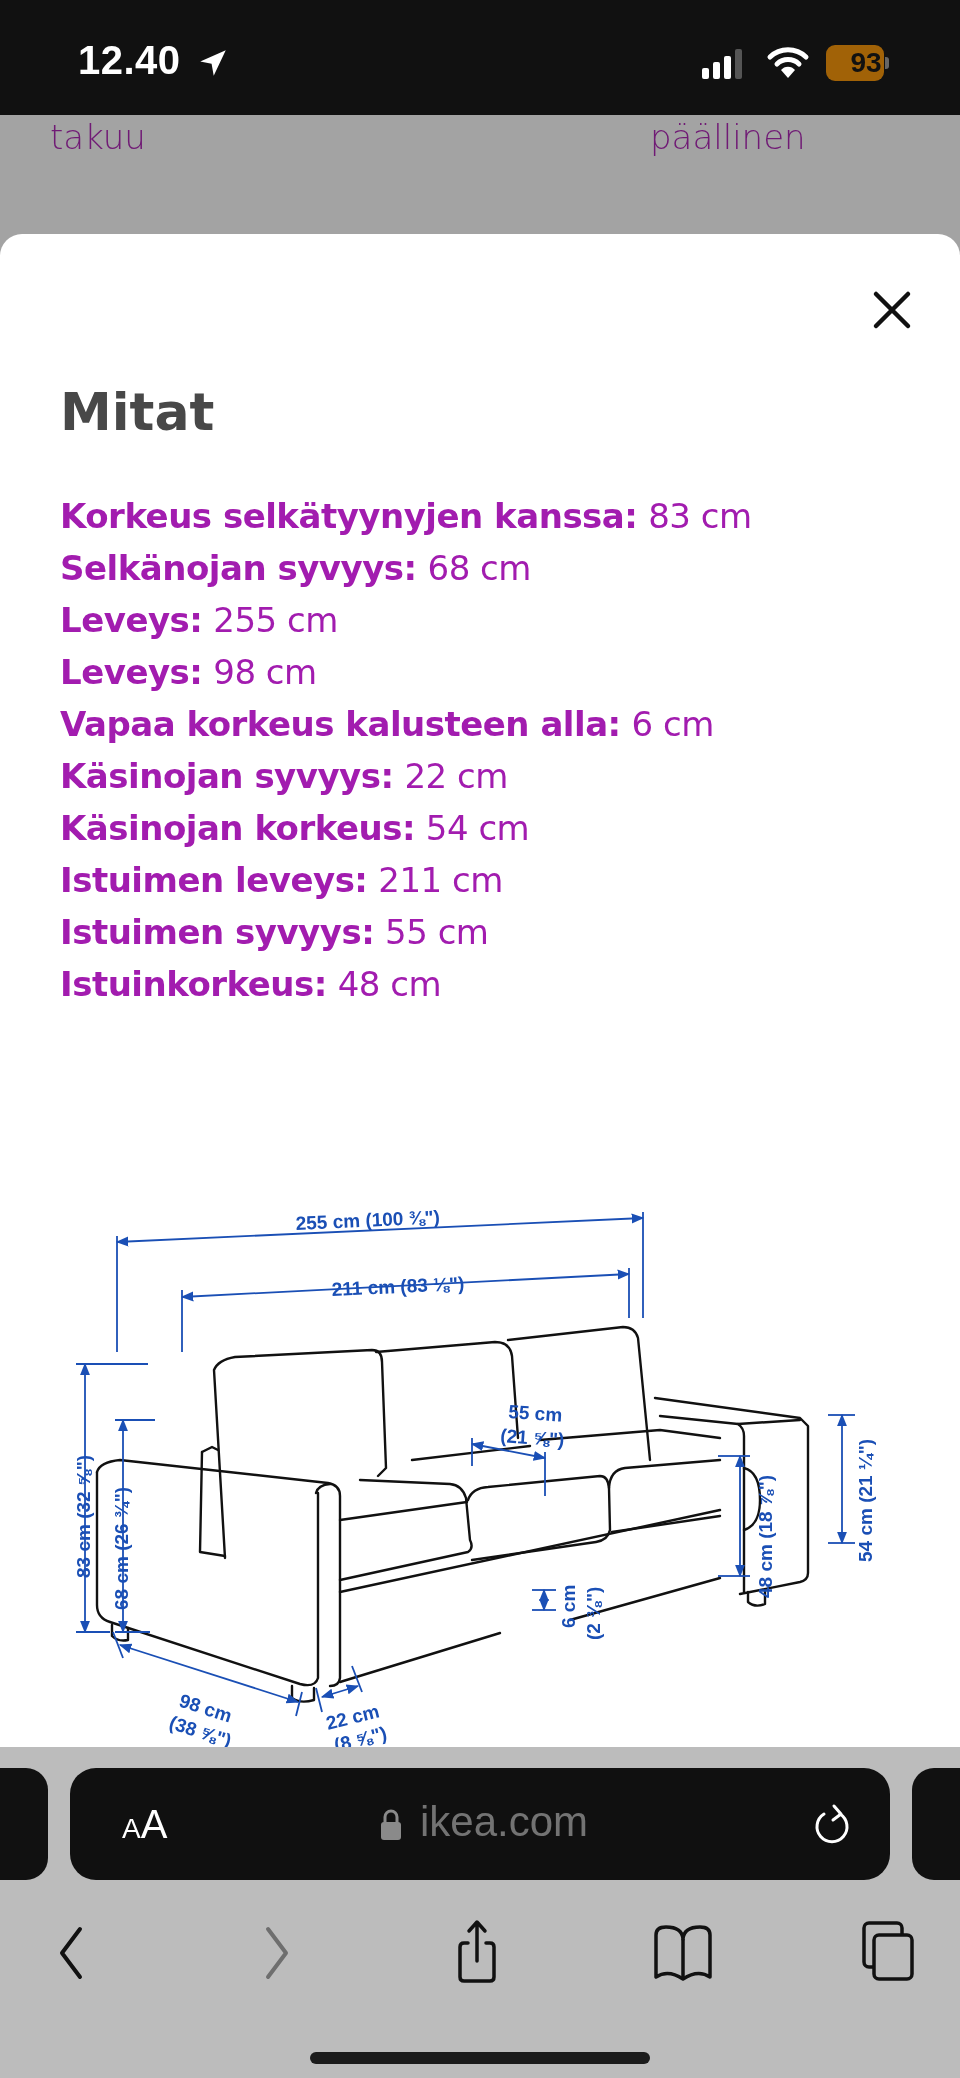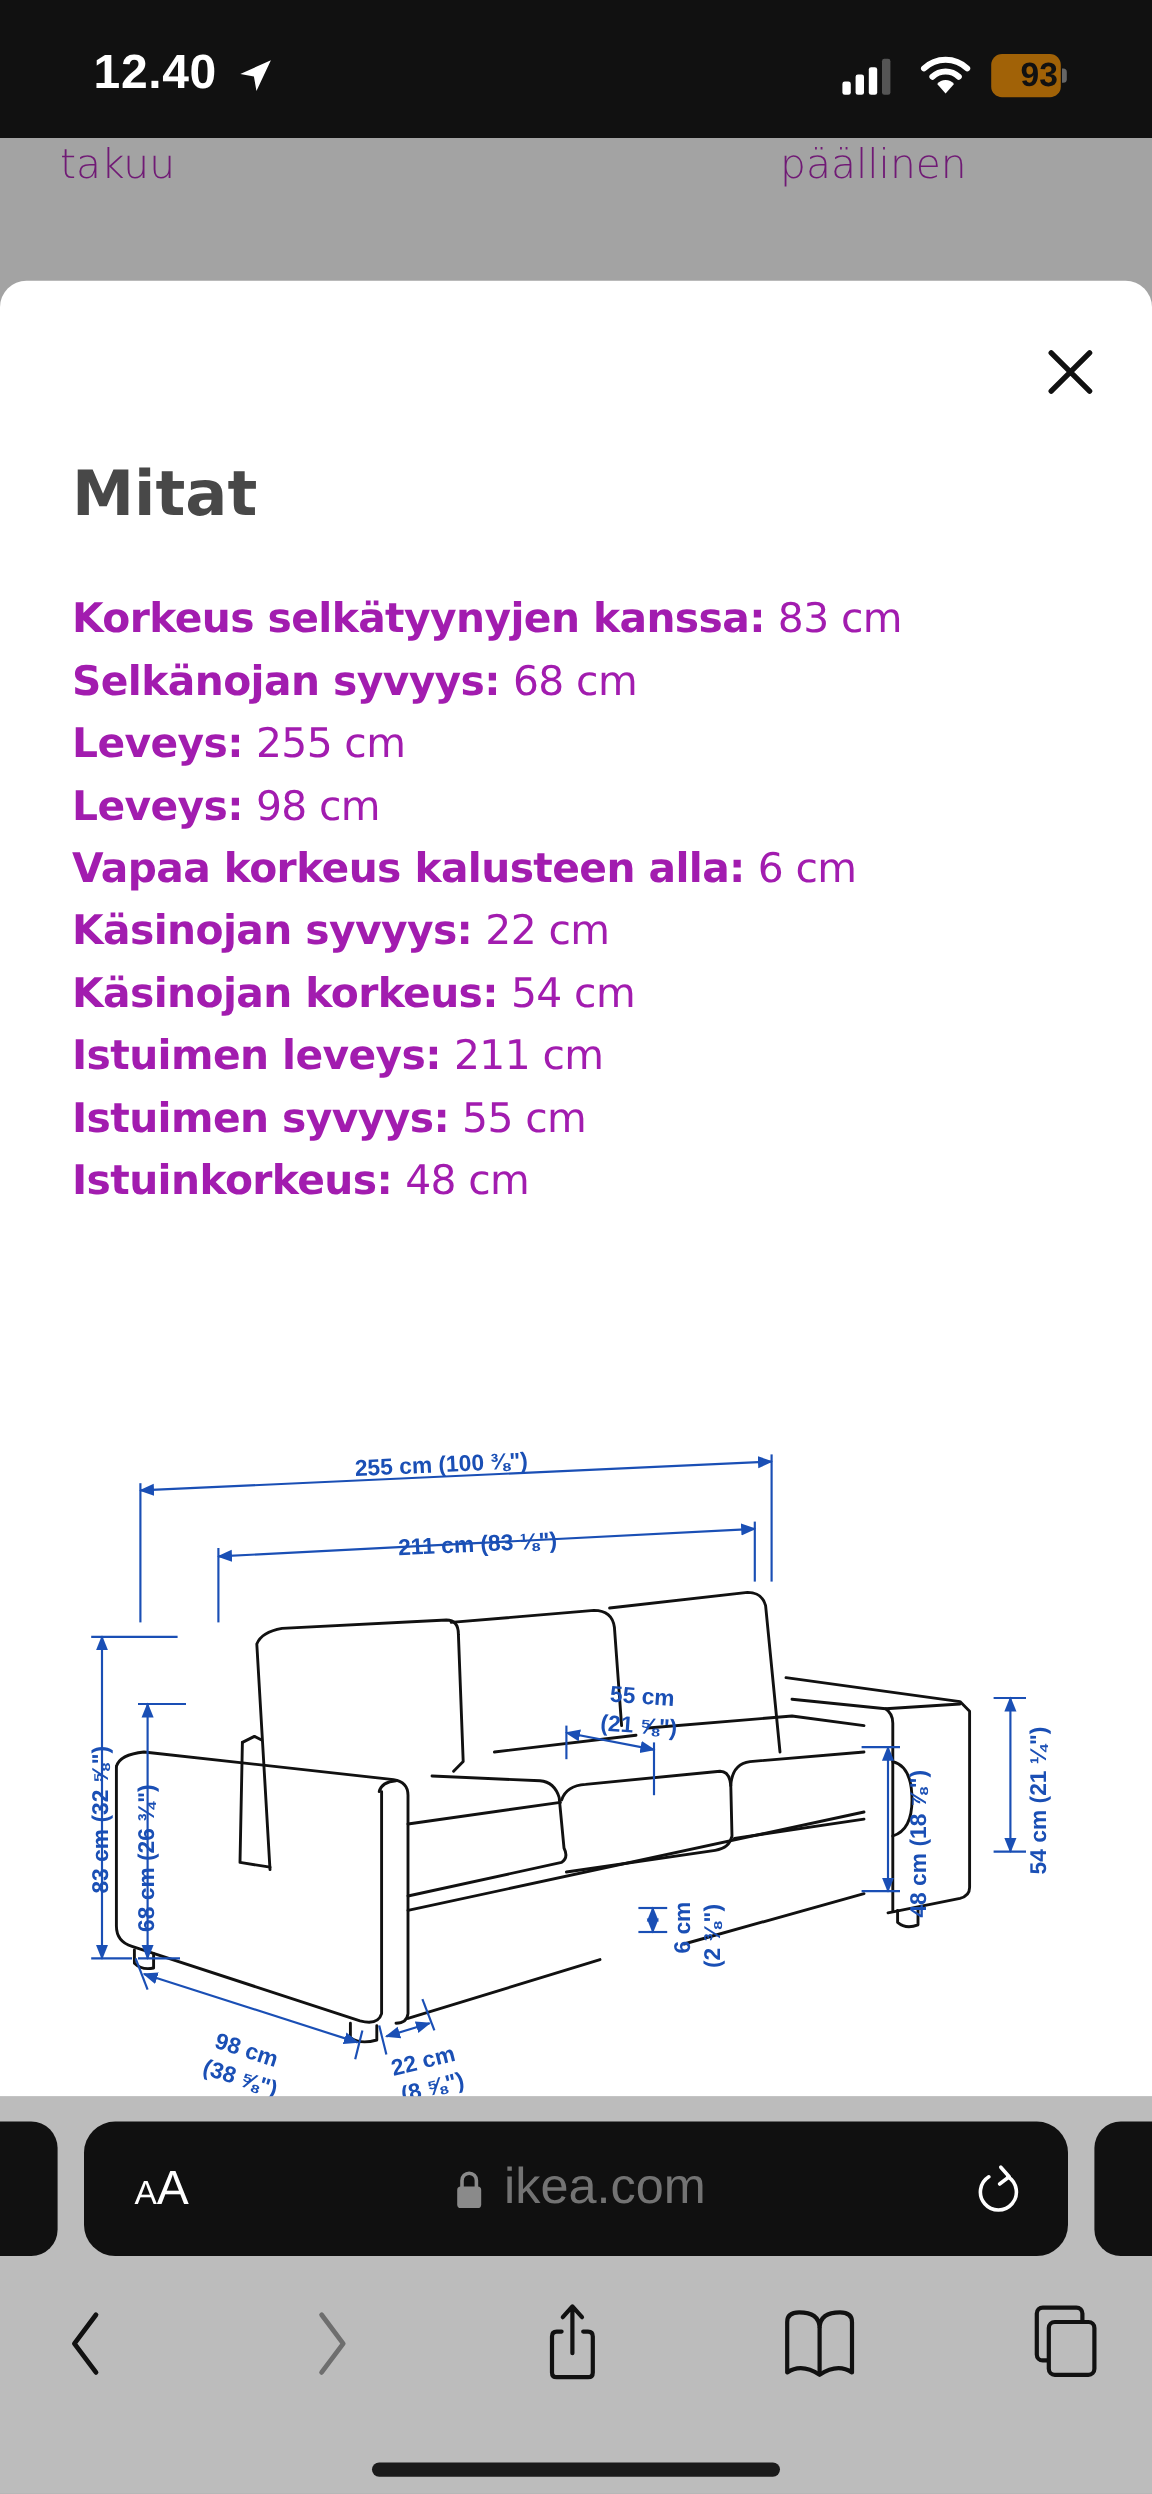--- a/index.html
+++ b/index.html
@@ -23,21 +23,21 @@
   .dim-row { height: 52px; font-size: 34px; color: #a21caf; line-height: 52px; white-space: nowrap; font-family: "DejaVu Sans", sans-serif; }
   .dim-label { font-weight: 700; letter-spacing: -0.5px; }
   .dim-value { font-weight: 400; letter-spacing: -0.5px; }
 
   .diagram { position: absolute; left: 60px; top: 966px; width: 840px; height: 550px; }
 
   .toolbar-area { position: absolute; left: 0; top: 1747px; width: 960px; height: 331px; background: #bcbcbc; }
   .tab-side-left { position: absolute; left: -30px; top: 21px; width: 78px; height: 112px; background: #111; border-radius: 22px; }
   .tab-side-right { position: absolute; left: 912px; top: 21px; width: 78px; height: 112px; background: #111; border-radius: 22px; }
   .addressbar { position: absolute; left: 70px; top: 21px; width: 820px; height: 112px; background: #101010; border-radius: 26px; color: #fff; }
-  .aa-btn { position: absolute; left: 42px; top: 34px; font-size: 40px; color: #fff; cursor: pointer; }
+  .aa-btn { position: absolute; left: 52px; top: 34px; font-size: 40px; color: #fff; cursor: pointer; }
   .aa-small { font-size: 28px; }
   .lock-icon { position: absolute; left: 310px; top: 40px; width: 22px; height: 34px; }
   .url-text { position: absolute; left: 350px; top: 30px; font-size: 42px; color: #737373; white-space: nowrap; text-align: center; }
   .reload-icon { position: absolute; left: 740px; top: 34px; width: 44px; height: 46px; cursor: pointer; }
   .nav-row { position: absolute; left: 0; top: 150px; width: 960px; height: 100px; }
   .nav-btn { position: absolute; top: 20px; width: 70px; height: 70px; cursor: pointer; }
   .home-indicator { position: absolute; left: 310px; top: 305px; width: 340px; height: 12px; background: #1b1b1b; border-radius: 6px; }
 </style>
 </head>
 <body>

